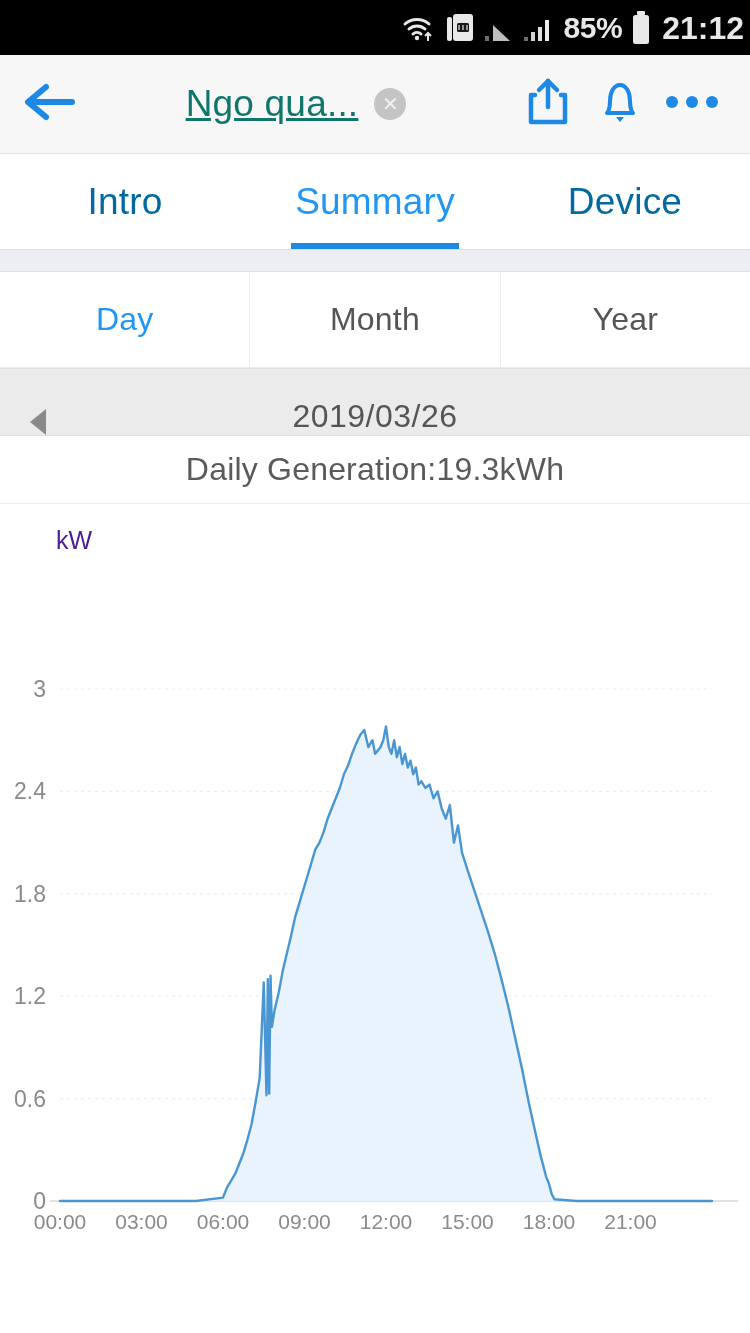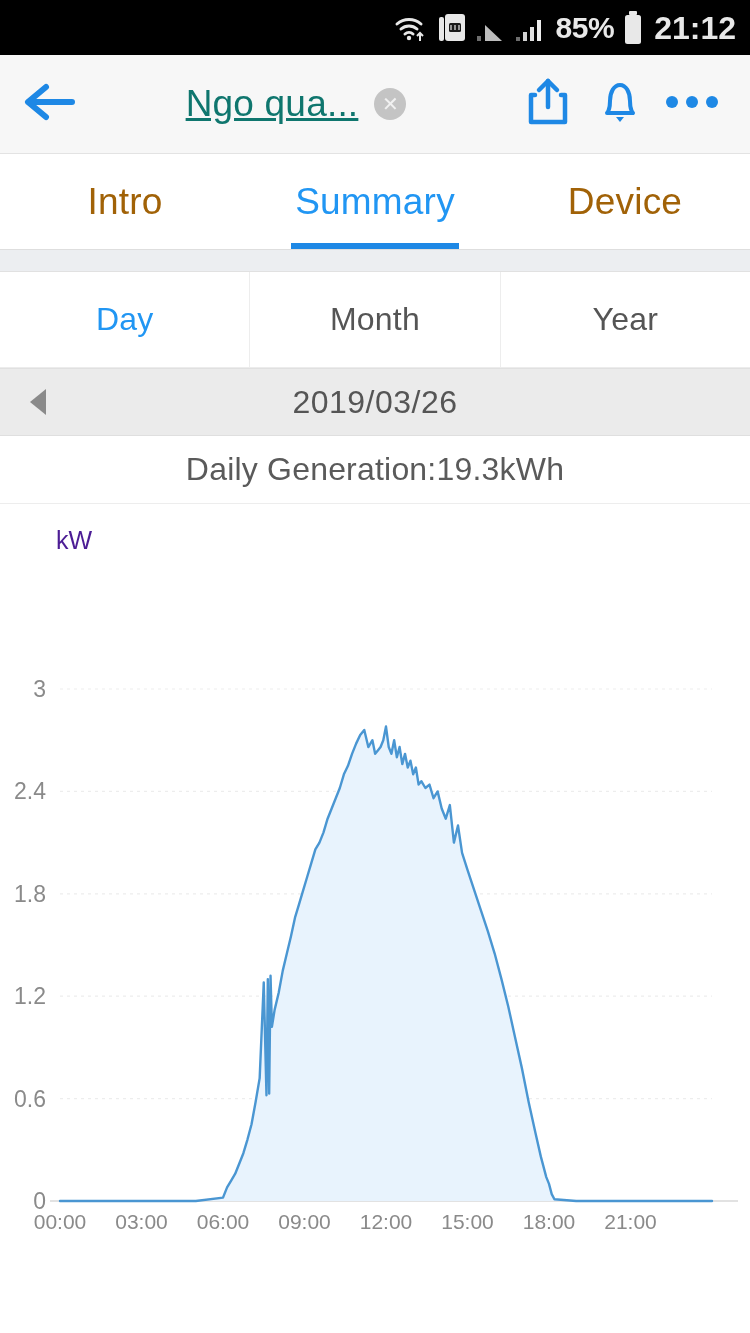--- a/index.html
+++ b/index.html
@@ -9,21 +9,21 @@
     background:#ffffff;
     overflow:hidden;
     -webkit-font-smoothing:antialiased;
   }
   .phone { width:750px; height:1333px; position:relative; background:#fff; }
 
   
   .statusbar {
     height:55px; background:#000; color:#e8e8e8;
     display:flex; align-items:center; justify-content:flex-end;
-    padding-right:14px; gap:9px;
+    padding-right:6px; gap:9px;
   }
   .sb-icon { display:flex; align-items:flex-end; }
   .sb-text { font-size:30px; font-weight:700; letter-spacing:-0.5px; line-height:1; }
   .sb-time { font-size:32px; font-weight:700; letter-spacing:0px; line-height:1; margin-left:2px; }
 
   
   .appbar {
     height:99px; background:#f7f7f7;
     display:flex; align-items:center; padding:0 22px;
     border-bottom:1px solid #e3e3e3;
@@ -42,21 +42,21 @@
   }
   .abtn { width:72px; display:flex; align-items:center; justify-content:center; }
 
   
   .tabs {
     height:96px; background:#fff; display:flex;
     border-bottom:1px solid #dedede;
   }
   .tab {
     flex:1; display:flex; align-items:center; justify-content:center;
-    position:relative; font-size:37px; color:#a16207; letter-spacing:0.2px;
+    position:relative; font-size:37px; color:#0369a1; letter-spacing:0.2px;
   }
   .tab.active { color:#2196f3; }
   .tab.active::after {
     content:""; position:absolute; bottom:0; left:50%; transform:translateX(-50%);
     width:168px; height:6px; background:#1e88e5;
   }
 
   
   .band { height:22px; background:#eceef1; border-bottom:1px solid #e1e1e1; }
 
@@ -76,21 +76,21 @@
     width:42px; height:42px; border-radius:10px; background:#2196f3;
     display:flex; align-items:center; justify-content:center; flex:0 0 auto;
   }
   .legend-label {
     font-size:27px; color:#9a9a9a; line-height:1.18; max-width:200px;
     letter-spacing:0.2px;
   }
 
   
   .datebar {
-    height:68px; background:#ebebeb; display:flex; align-items:center;
+    height:68px; background:#ebebeb; display:flex; align-items:flex-end;
     position:relative; border-top:1px solid #e0e0e0; border-bottom:1px solid #dfdfdf;
   }
   .date-prev { width:76px; display:flex; align-items:center; justify-content:center; }
   .tri-left {
     width:0; height:0; border-top:13px solid transparent; border-bottom:13px solid transparent;
     border-right:16px solid #8a8a8a;
   }
   .date-text {
     position:absolute; left:0; right:0; text-align:center;
     font-size:32px; color:#555; letter-spacing:0.5px;

